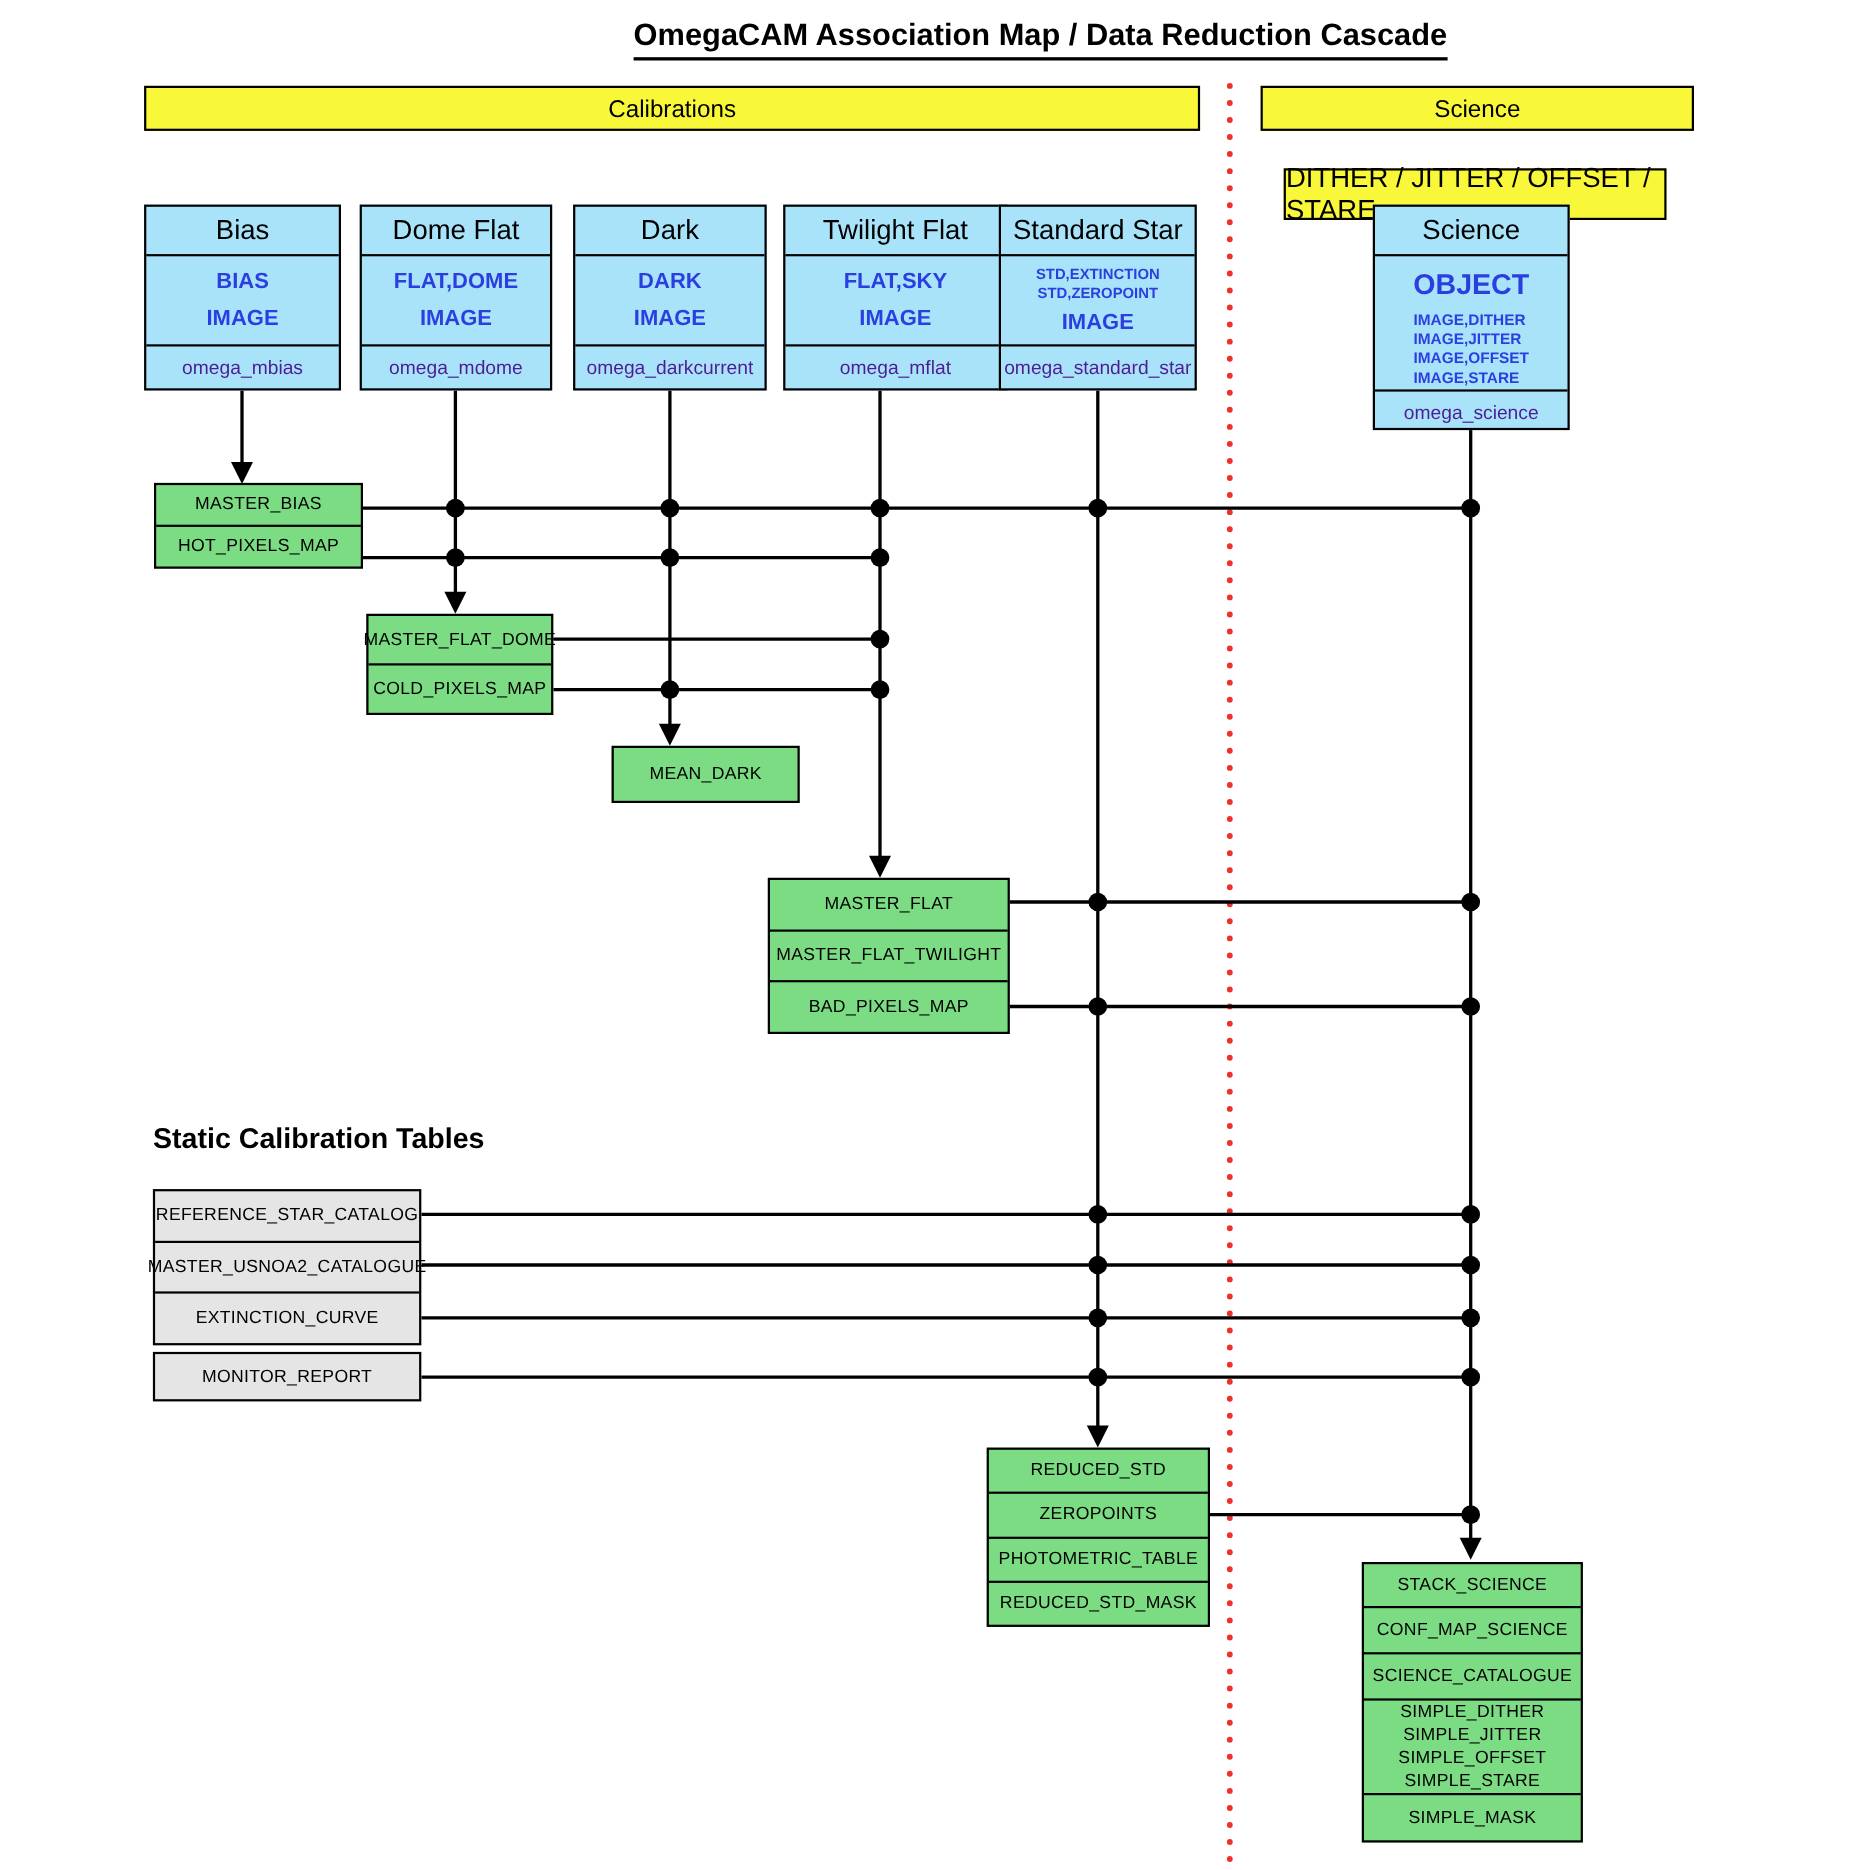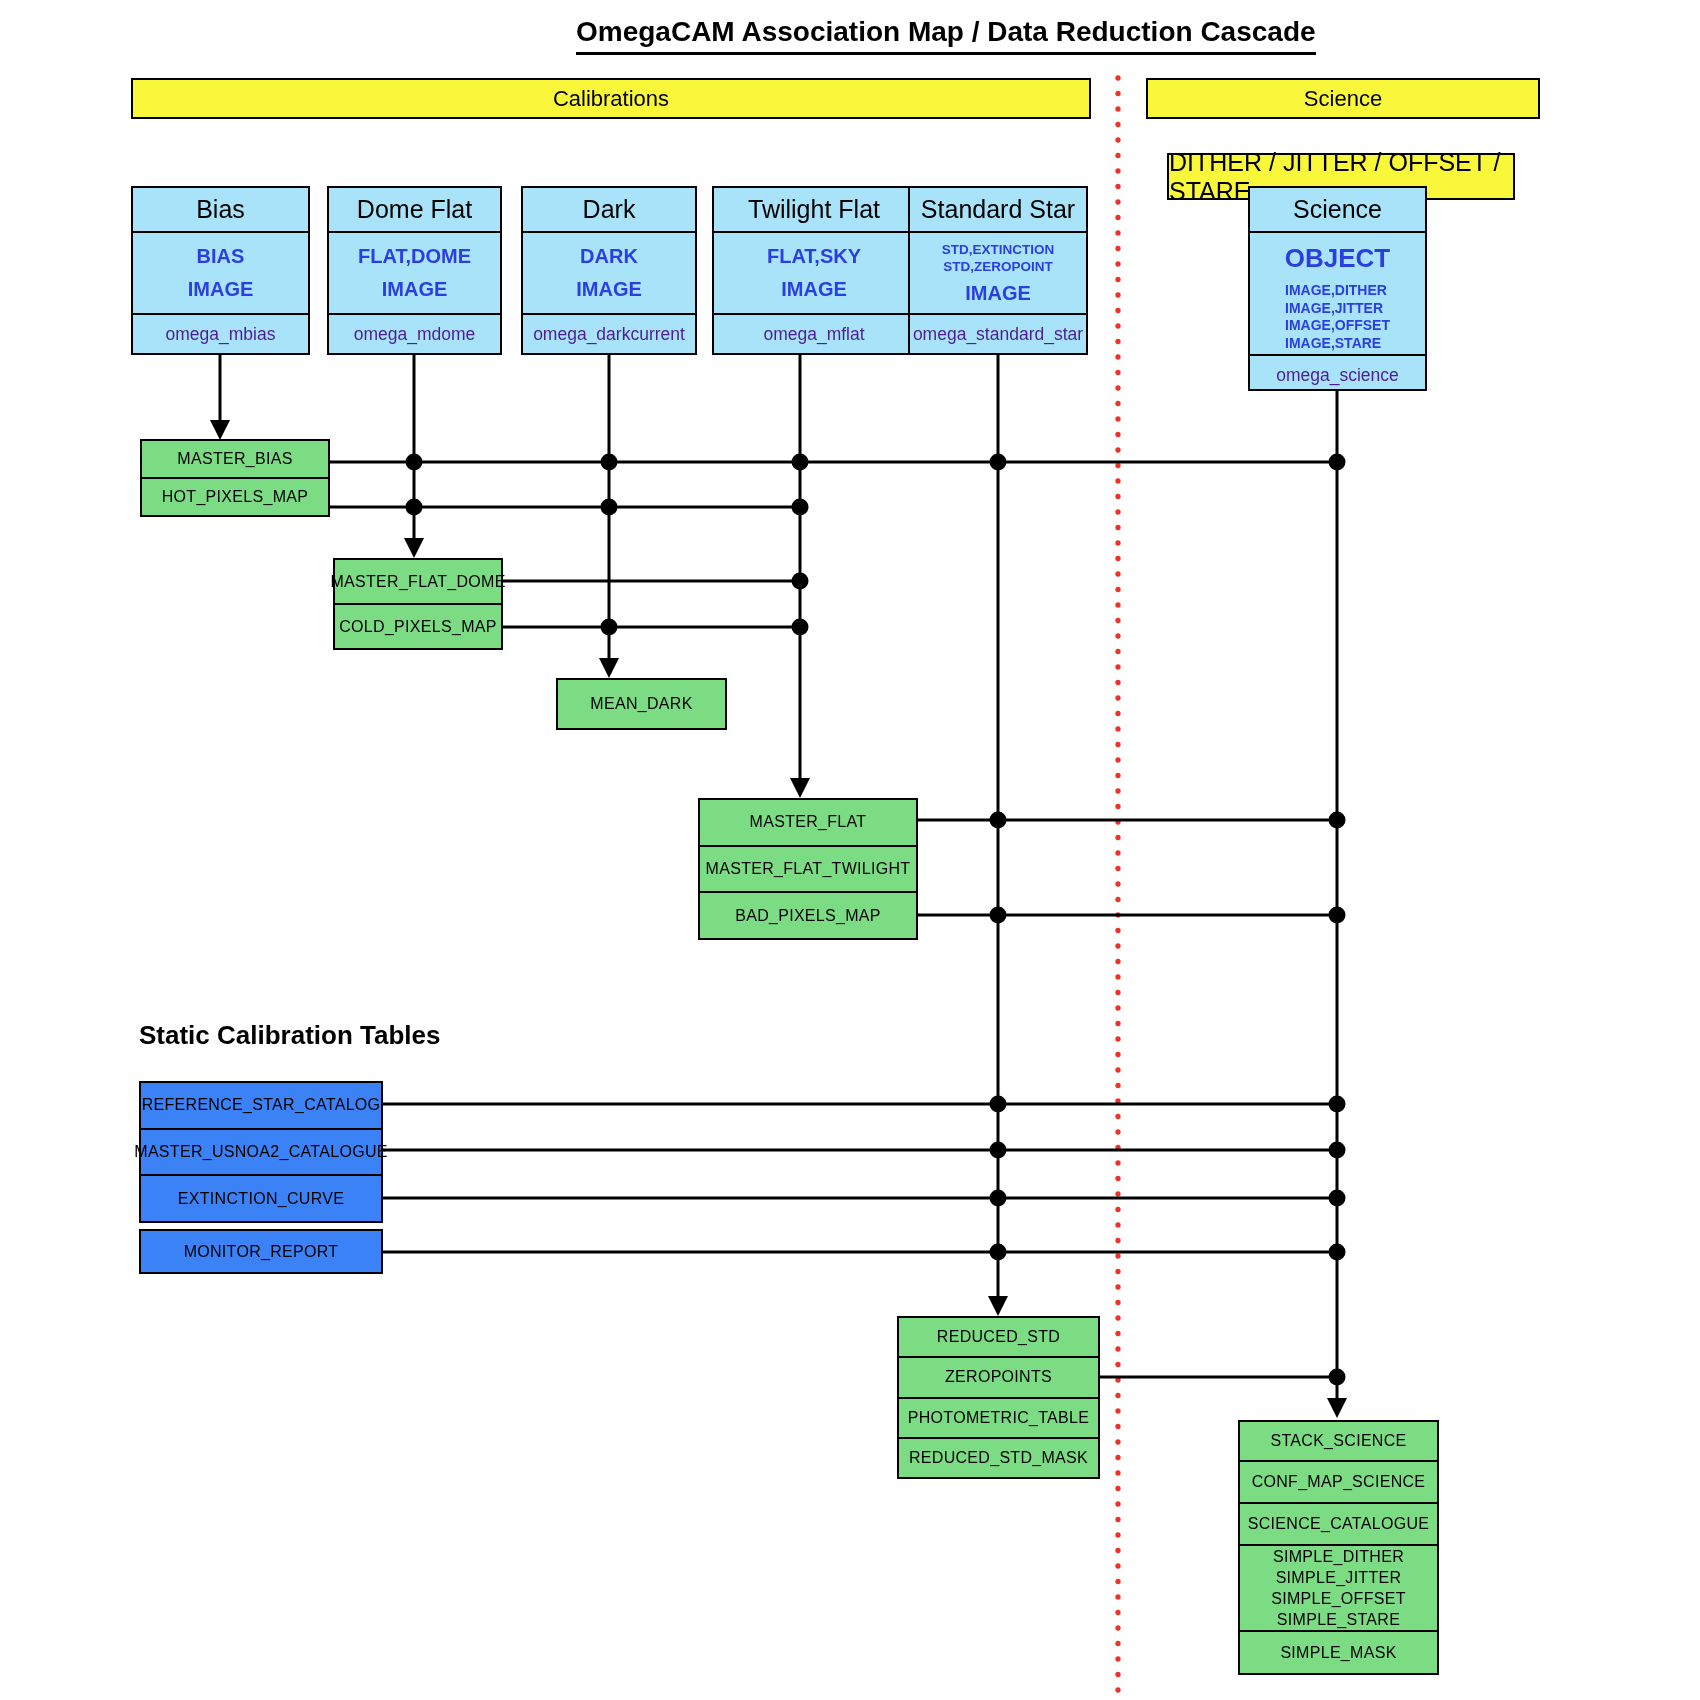--- a/index.html
+++ b/index.html
@@ -56,21 +56,21 @@
   #box-science .raw-tags{justify-content:flex-start;padding-top:10px;}
   #box-science .main-tag{font-size:26px;margin-bottom:8px;text-align:center;}
   #box-science .small{font-size:14px;line-height:17.5px;text-align:left;}
 
   
   .stack{
     position:absolute;border:2.5px solid #000;box-sizing:border-box;
     display:flex;flex-direction:column;
   }
   .green{background:#7cdc83;}
-  .orange{background:#3b82f6;}
+  .orange{background:#e5e5e5;}
   .cell{
     flex:1 1 auto;display:flex;flex-direction:column;align-items:center;justify-content:center;
     font-size:16px;font-weight:500;letter-spacing:0.3px;white-space:nowrap;
   }
   .cell + .cell{border-top:2.5px solid #000;}
   .cell .line{line-height:21px;}
 
   #g-bias{left:140px;top:439px;width:190px;height:78px;}
   #g-dome{left:333px;top:558px;width:170px;height:92px;}
   #g-meandark{left:556px;top:678px;width:171px;height:52px;}

